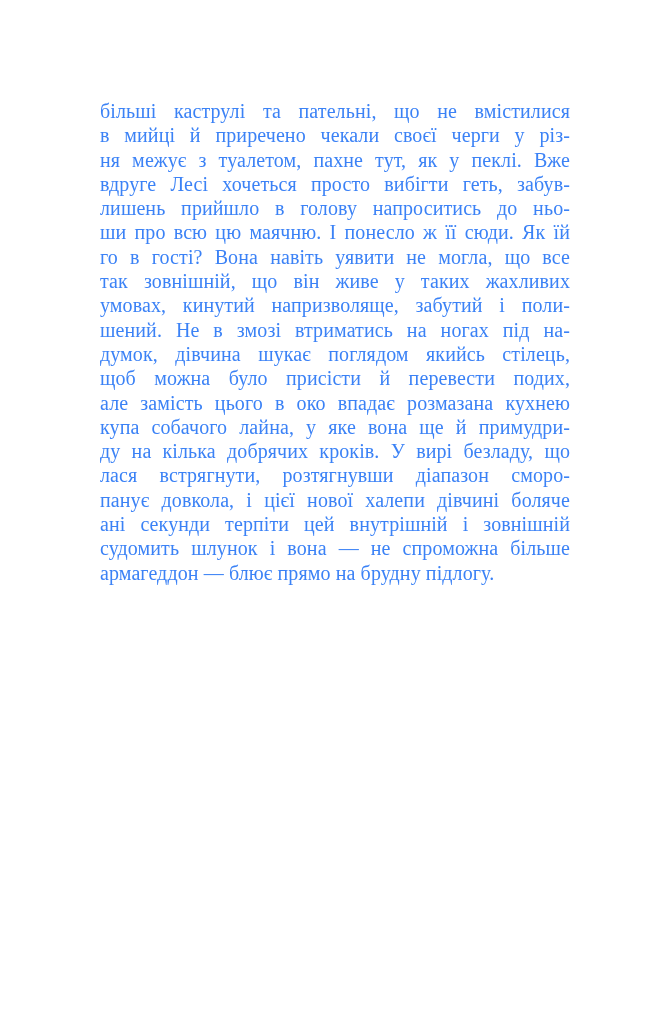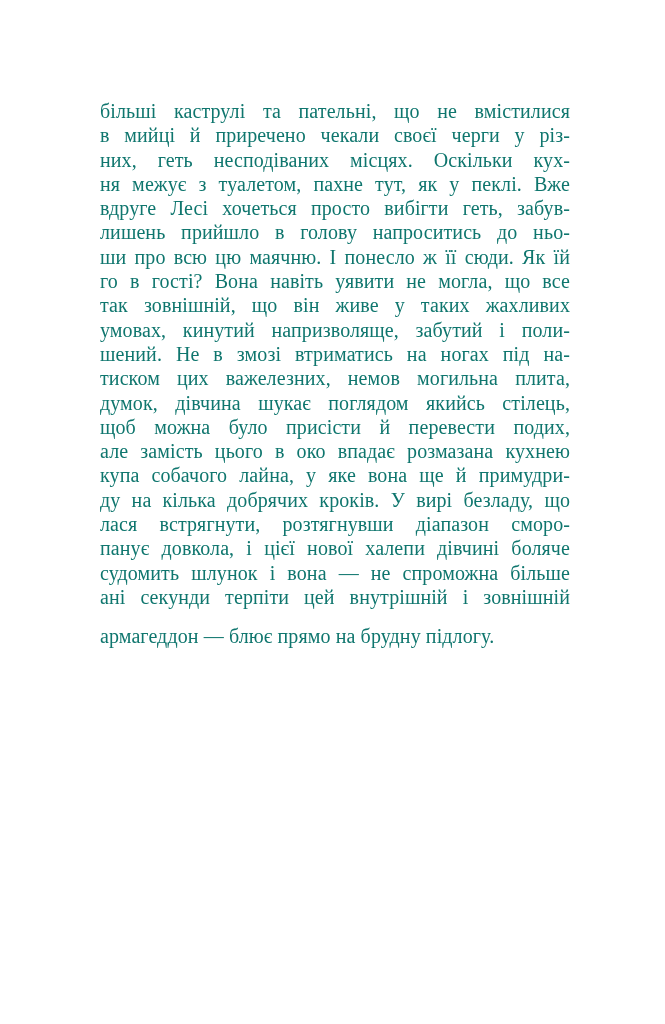--- a/index.html
+++ b/index.html
@@ -18,57 +18,54 @@
   .page {
     position: absolute;
     inset: 0;
     background: #ffffff;
   }
   .textblock {
     position: absolute;
     left: 100px;
     top: 99px;
     width: 470px;
-    color: #0f766e;
+    color: #3b82f6;
     font-size: 20px;
     line-height: 24.3px;
     letter-spacing: 0.1px;
   }
   .line {
     text-align: justify;
     text-align-last: justify;
     white-space: normal;
   }
   
   .textblock div.line:last-of-type {
     text-align-last: left;
-    margin-top: 15px;
   }
 </style>
 </head>
 <body>
 
 <div class="page">
   <div class="textblock">
     <div class="line">більші каструлі та пательні, що не вмістилися</div>
       <div class="line">в мийці й приречено чекали своєї черги у різ-</div>
-      <div class="line">них, геть несподіваних місцях. Оскільки кух-</div>
       <div class="line">ня межує з туалетом, пахне тут, як у пеклі. Вже</div>
       <div class="line">вдруге Лесі хочеться просто вибігти геть, забув-</div>
       <div class="line">лишень прийшло в голову напроситись до ньо-</div>
       <div class="line">ши про всю цю маячню. І понесло ж її сюди. Як їй</div>
       <div class="line">го в гості? Вона навіть уявити не могла, що все</div>
       <div class="line">так зовнішній, що він живе у таких жахливих</div>
       <div class="line">умовах, кинутий напризволяще, забутий і поли-</div>
       <div class="line">шений. Не в змозі втриматись на ногах під на-</div>
-      <div class="line">тиском цих важелезних, немов могильна плита,</div>
       <div class="line">думок, дівчина шукає поглядом якийсь стілець,</div>
       <div class="line">щоб можна було присісти й перевести подих,</div>
       <div class="line">але замість цього в око впадає розмазана кухнею</div>
       <div class="line">купа собачого лайна, у яке вона ще й примудри-</div>
       <div class="line">ду на кілька добрячих кроків. У вирі безладу, що</div>
       <div class="line">лася встрягнути, розтягнувши діапазон сморо-</div>
       <div class="line">панує довкола, і цієї нової халепи дівчині боляче</div>
+      <div class="line">ані секунди терпіти цей внутрішній і зовнішній</div>
       <div class="line">судомить шлунок і вона — не спроможна більше</div>
-      <div class="line">ані секунди терпіти цей внутрішній і зовнішній</div>
       <div class="line">армагеддон — блює прямо на брудну підлогу.</div>
   </div>
 </div>
 
 </body></html>

